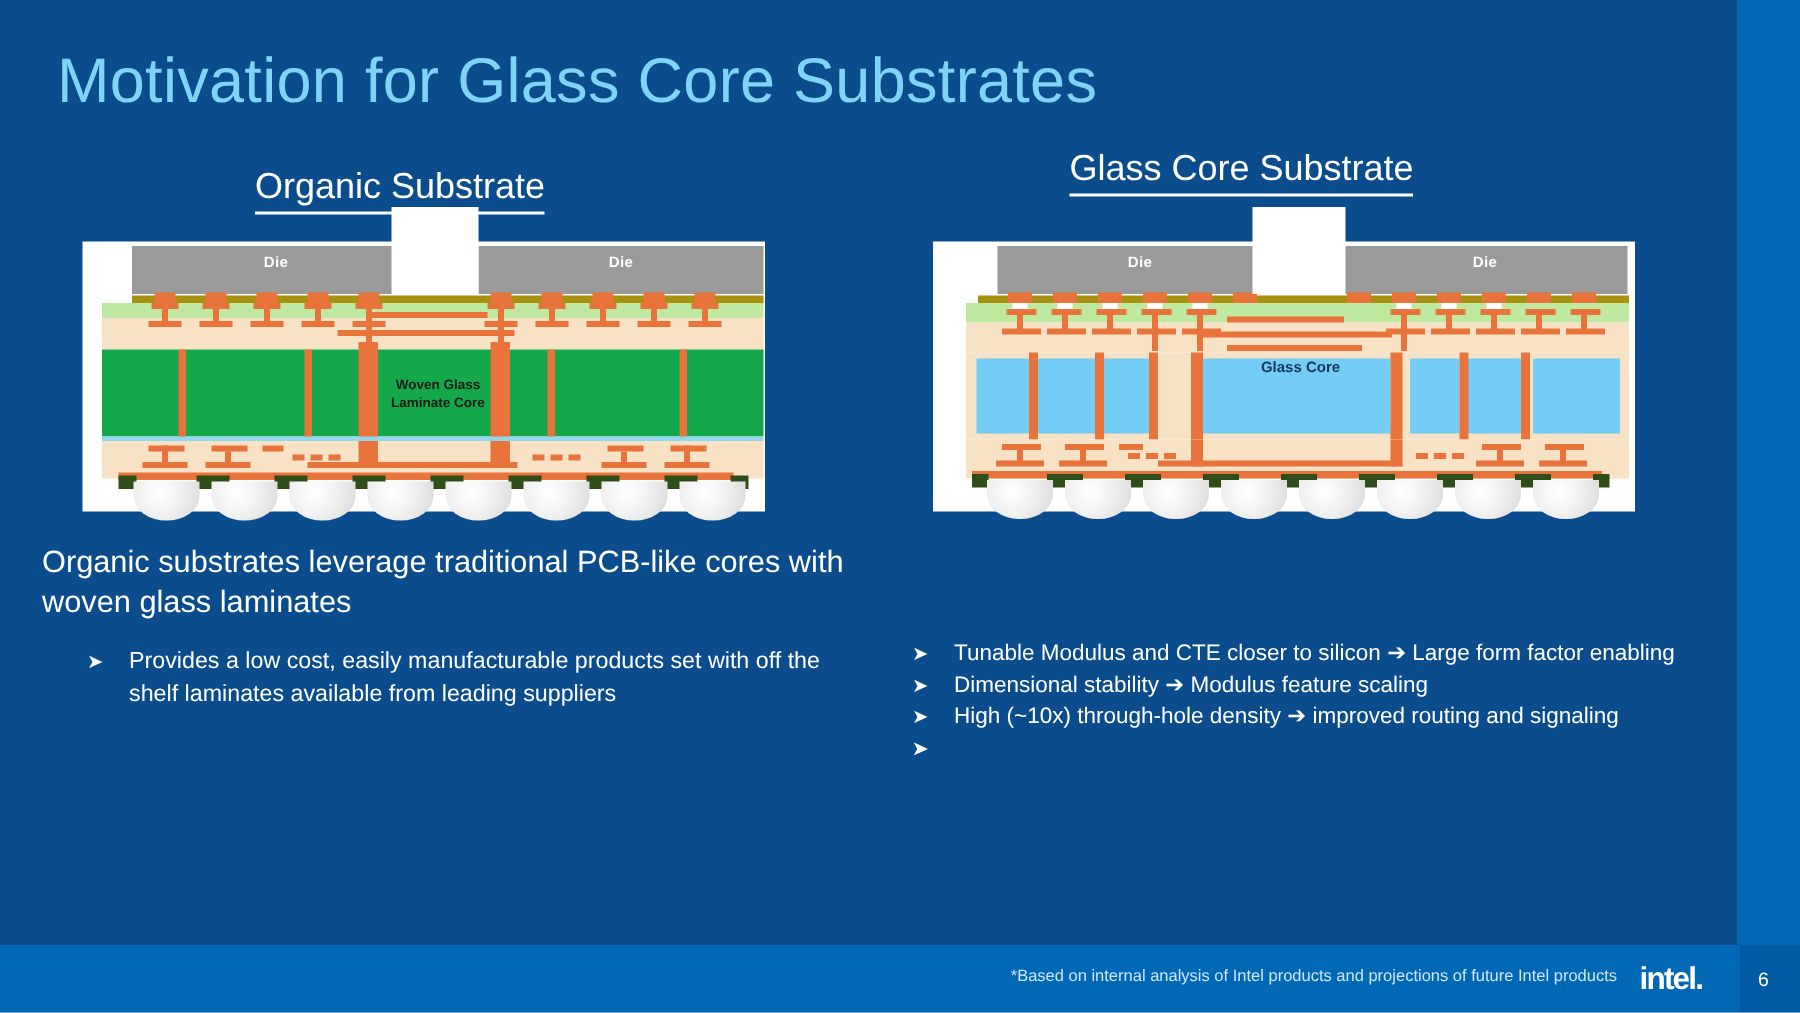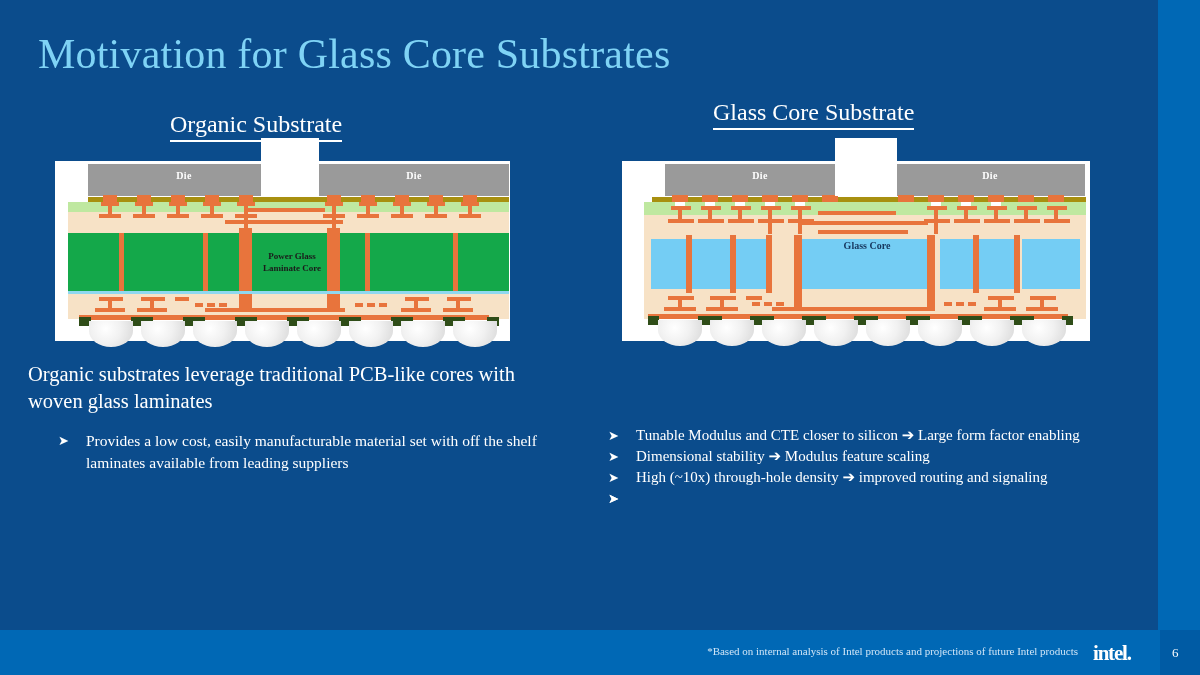--- a/index.html
+++ b/index.html
@@ -1,20 +1,19 @@
 <!DOCTYPE html>
 <html><head>
 <meta charset="utf-8">
 <style>
   html,body{margin:0;padding:0;background:#ffffff;}
   body{font-family:"Liberation Sans",sans-serif;}
   #slide{
     position:relative;width:1200px;height:675px;overflow:hidden;
     background:#0f172a;
-    font-family:Liberation Serif, serif;
   }
   
   .bg-main{position:absolute;left:0;top:0;width:1158px;height:630px;background:#0b4c8c;}
   .bg-right-bar{position:absolute;left:1158px;top:0;width:42px;height:630px;background:#0068b5;}
   .bg-footer{position:absolute;left:0;top:630px;width:1160px;height:45px;background:#0068b5;}
   .bg-footer-right{position:absolute;left:1160px;top:630px;width:40px;height:45px;background:#005ba4;}
 
   
   .slide-title{
     position:absolute;left:38px;top:28px;
@@ -198,21 +197,21 @@
 
       <div>
         <div class="cu" style="left:64px;top:72px;width:5px;height:58px;"></div>
         <div class="cu" style="left:148px;top:72px;width:5px;height:58px;"></div>
         <div class="cu" style="left:184px;top:67px;width:13px;height:63px;"></div>
         <div class="cu" style="left:272px;top:67px;width:13px;height:63px;"></div>
         <div class="cu" style="left:310px;top:72px;width:5px;height:58px;"></div>
         <div class="cu" style="left:398px;top:72px;width:5px;height:58px;"></div>
       </div>
       <div class="core-label" style="left:197px;top:89px;width:80px;">
-        <span>Power Glass</span><br>
+        <span>Woven Glass</span><br>
         <span>Laminate Core</span>
       </div>
 
       <div class="layer l-beige" style="left:13px;top:133px;width:441px;height:25px;"></div>
       <div>
         <div class="cu" style="left:44px;top:136px;width:24px;height:4px;"></div>
         <div class="cu" style="left:53px;top:136px;width:4px;height:12px;"></div>
         <div class="cu" style="left:40px;top:147px;width:30px;height:4px;"></div>
         <div class="cu" style="left:86px;top:136px;width:24px;height:4px;"></div>
         <div class="cu" style="left:95px;top:140px;width:4px;height:8px;"></div>
@@ -403,21 +402,21 @@
         <div class="ball" style="left:400px;top:159px;width:44px;height:26px;"></div>
       </div>
     </div>
   </div>
 
   <div class="lede" id="lede-left">Organic substrates leverage traditional PCB-like cores with woven glass laminates</div>
 
   <ul class="bullets" id="bullets-left">
     <li>
       <span class="arrow">➤</span>
-      <span>Provides a low cost, easily manufacturable material set with off the shelf laminates available from leading suppliers</span>
+      <span>Provides a low cost, easily manufacturable products set with off the shelf laminates available from leading suppliers</span>
     </li>
   </ul>
 
   <ul class="bullets" id="bullets-right">
     <li>
       <span class="arrow">➤</span>
       <span>Tunable Modulus and CTE closer to silicon ➔ Large form factor enabling</span>
     </li>
     <li>
       <span class="arrow">➤</span>

